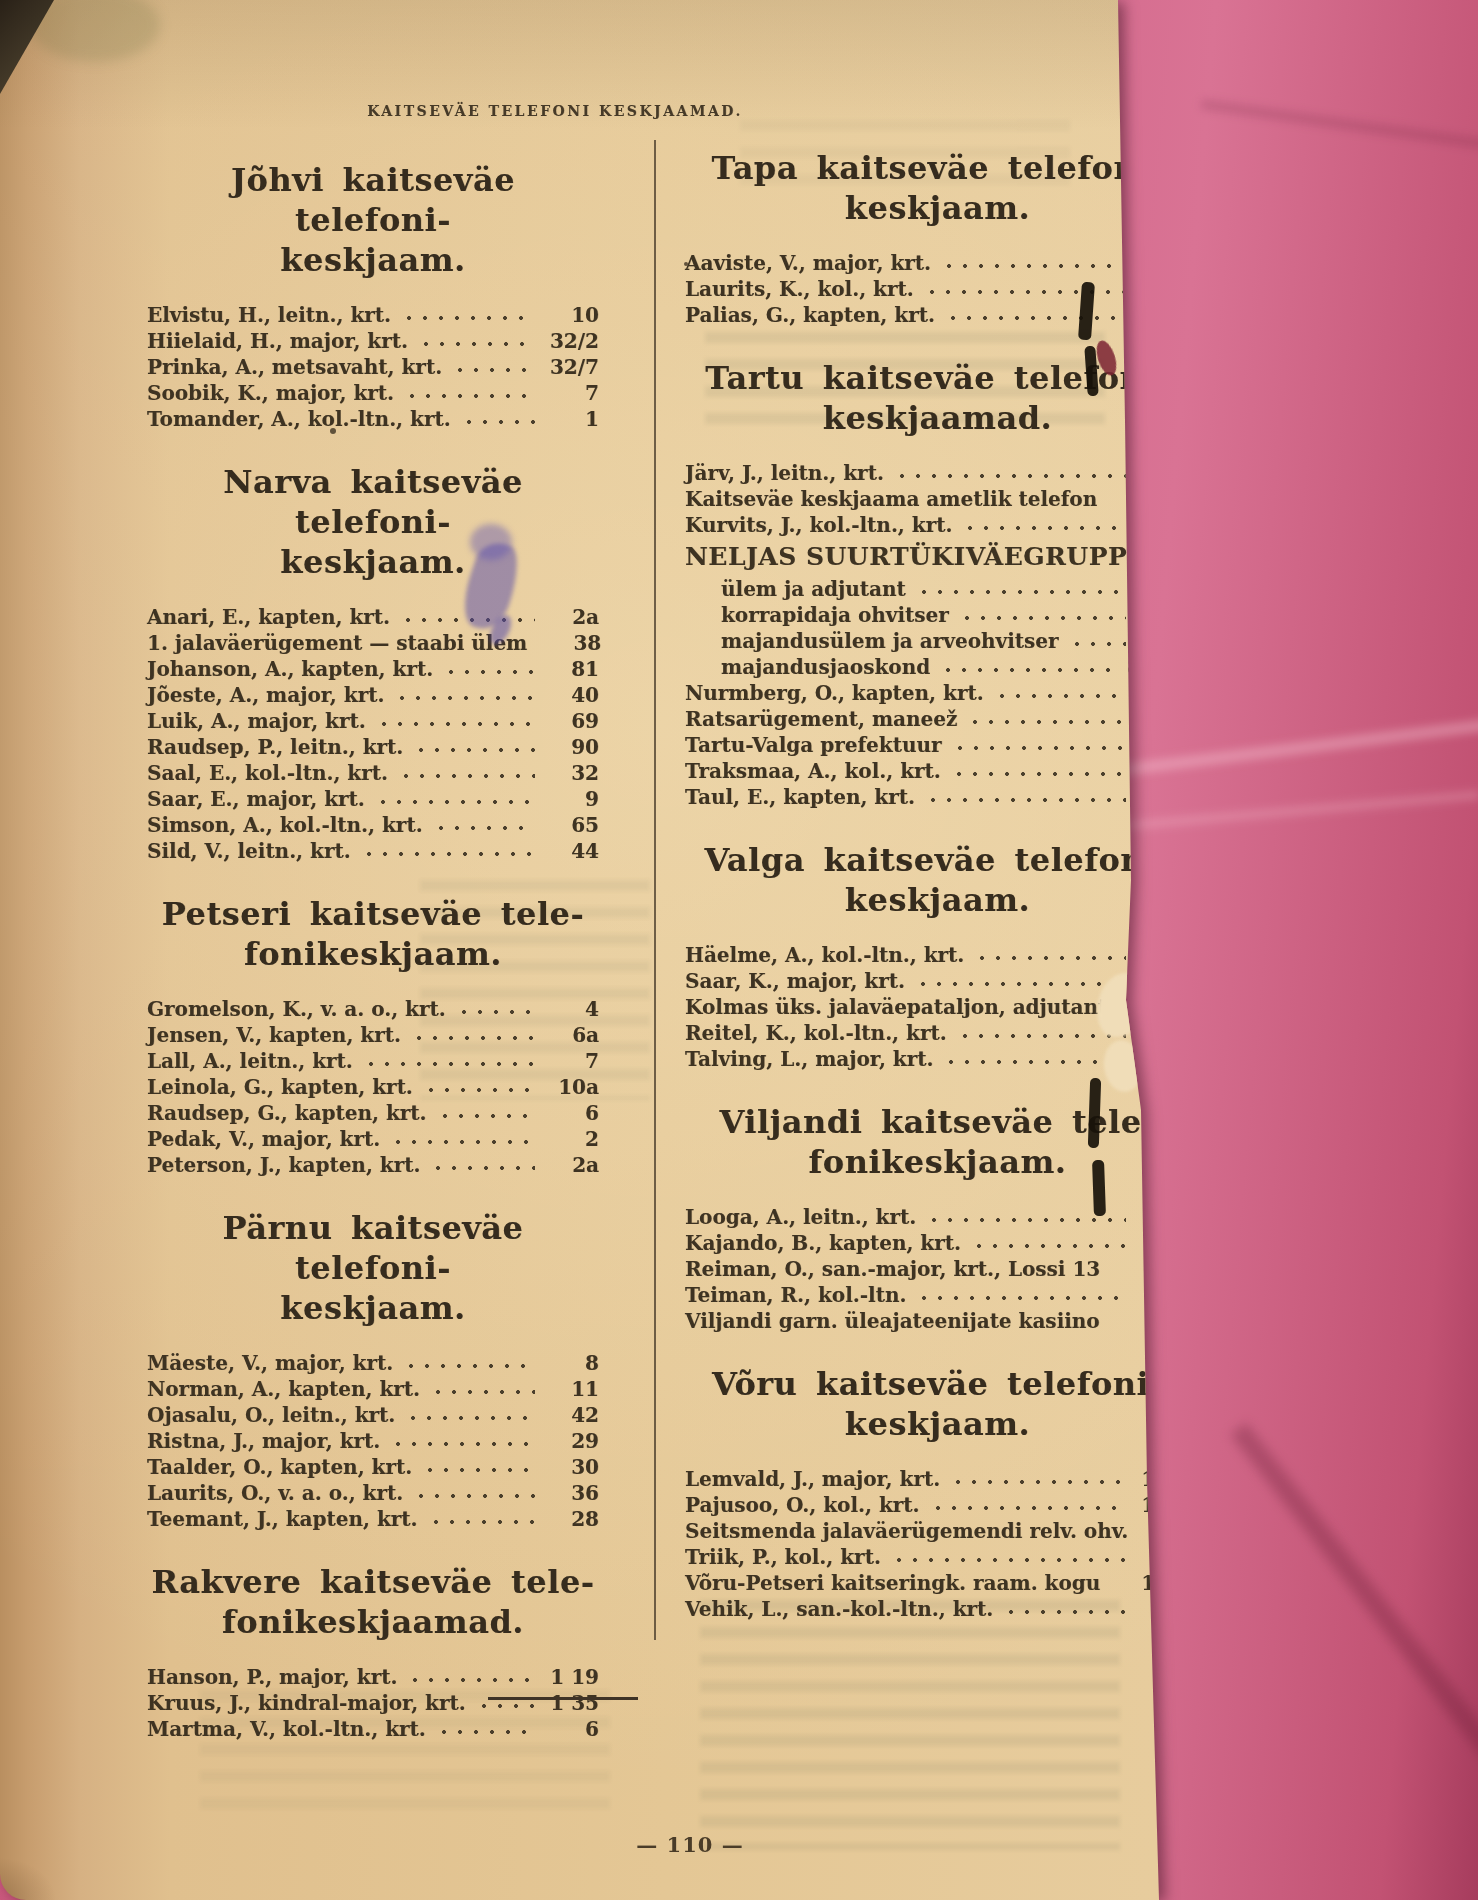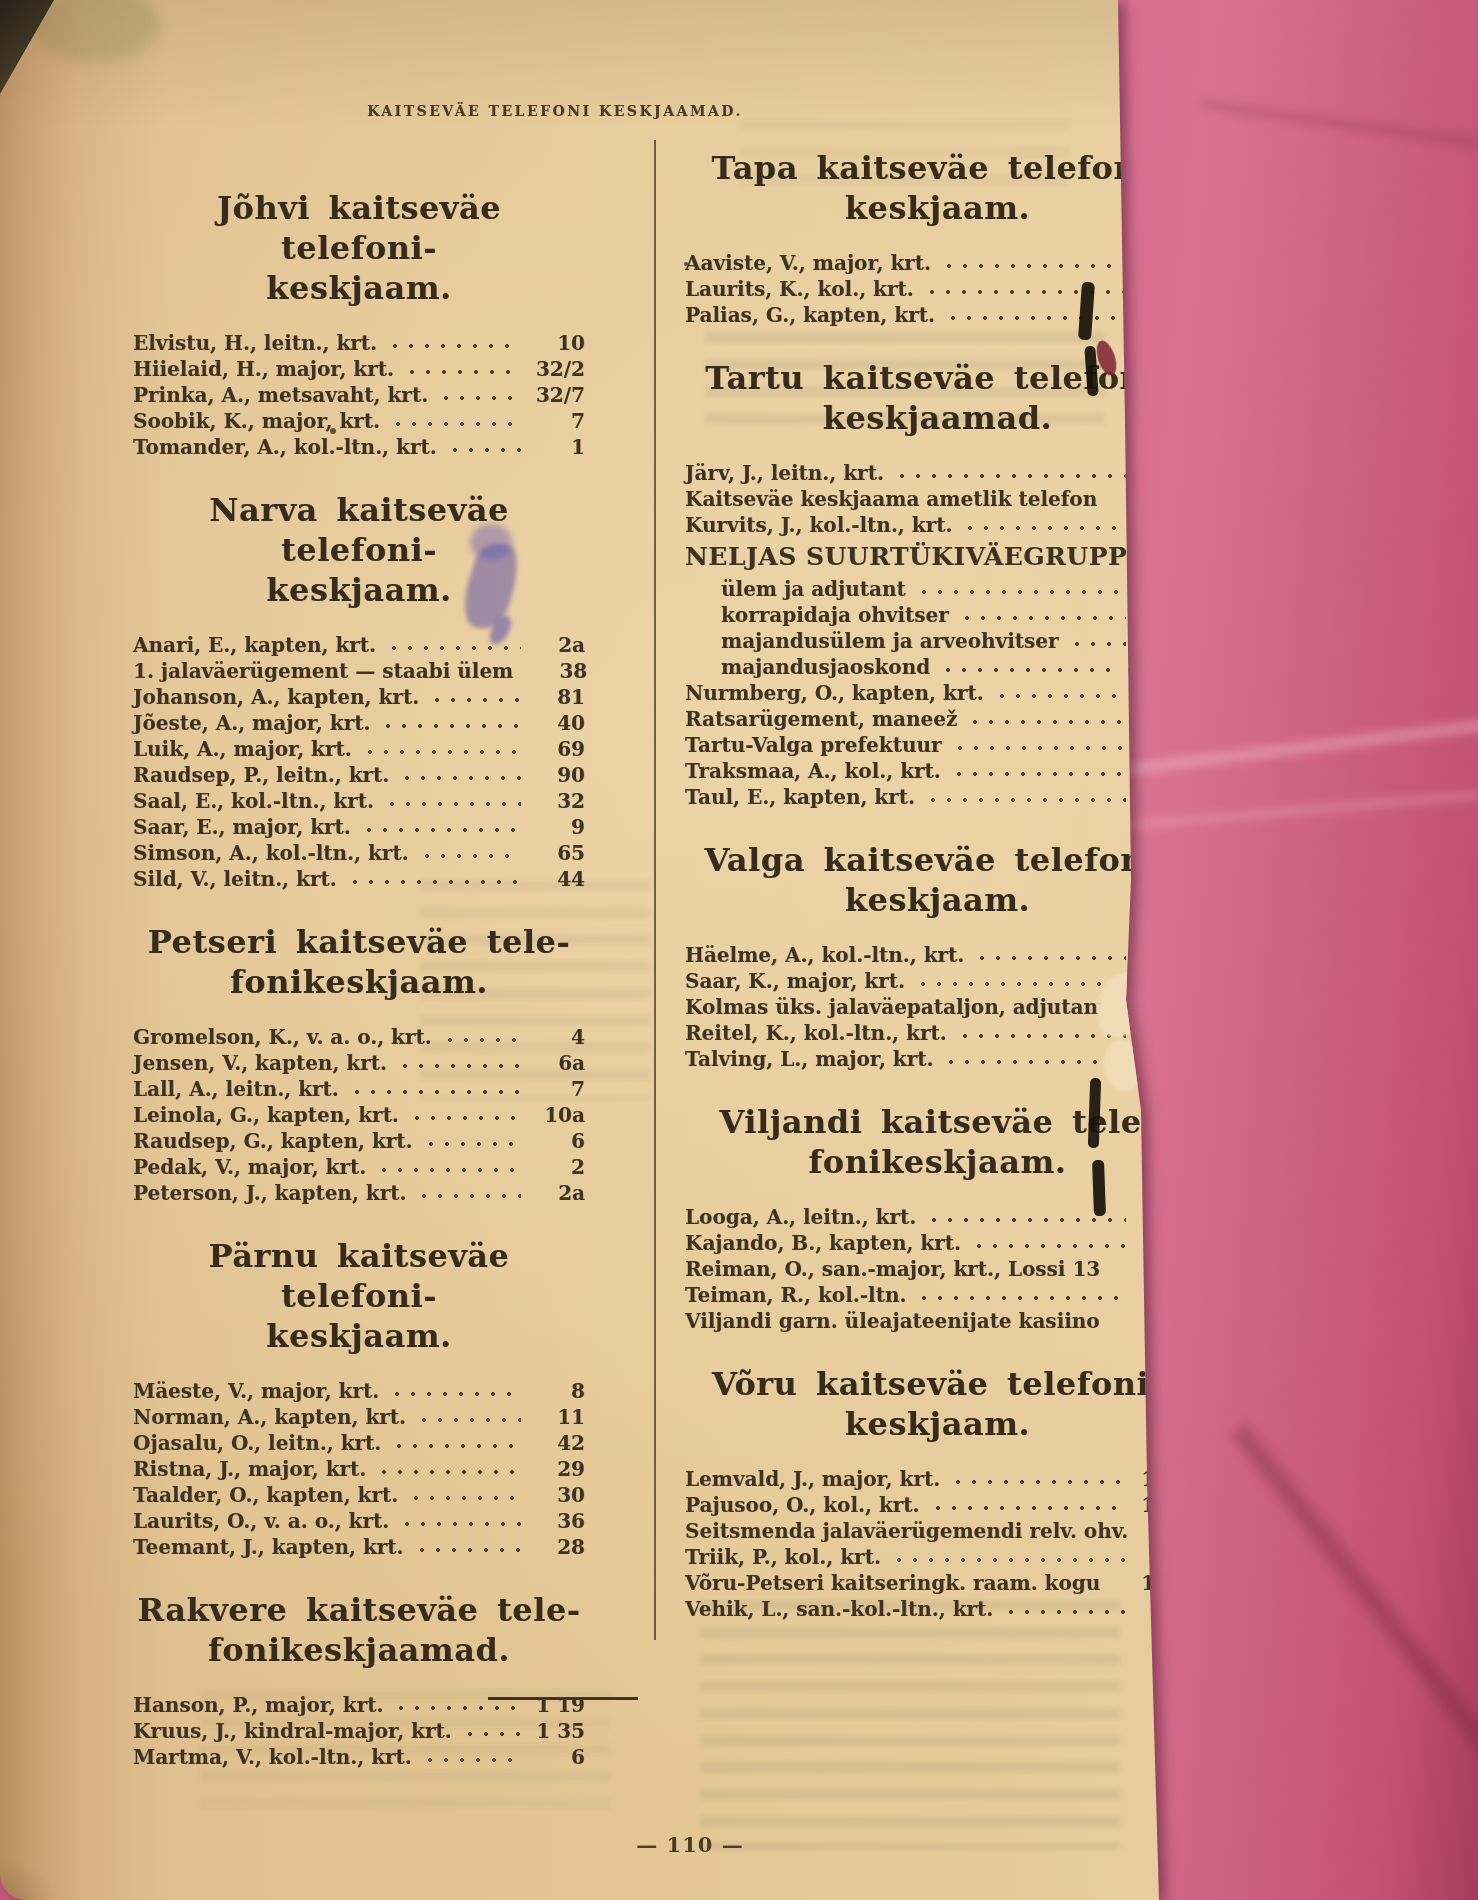--- a/index.html
+++ b/index.html
@@ -70,21 +70,21 @@
 
   .speck{position:absolute;width:6px;height:6px;border-radius:50%;background:rgba(62,51,35,.8);}
 
   
   .ink{color:#3e3322;text-shadow:.4px .4px 0 rgba(62,51,34,.30);}
   #page-header{
     position:absolute;left:240px;top:103px;width:630px;text-align:center;
     font-size:14px;font-weight:bold;letter-spacing:2.5px;color:#463a28;
   }
   .column{position:absolute;}
-  #left-column{left:133px;top:160px;width:452px;margin-top:28px;}
+  #left-column{left:147px;top:160px;width:452px;}
   #right-column{left:685px;top:148px;width:505px;}
 
   #divider{position:absolute;left:654px;top:140px;width:2px;height:1500px;background:rgba(62,50,34,.72);}
 
   .dir-section + .dir-section{margin-top:30px;}
   .sec-title{
     margin:0 0 22px;font-size:32px;line-height:40px;font-weight:bold;text-align:center;
     white-space:pre-line;word-spacing:7px;color:#362c1e;letter-spacing:.5px;
   }
   .entry{display:flex;align-items:baseline;font-size:20px;line-height:26px;font-weight:bold;white-space:nowrap;}

